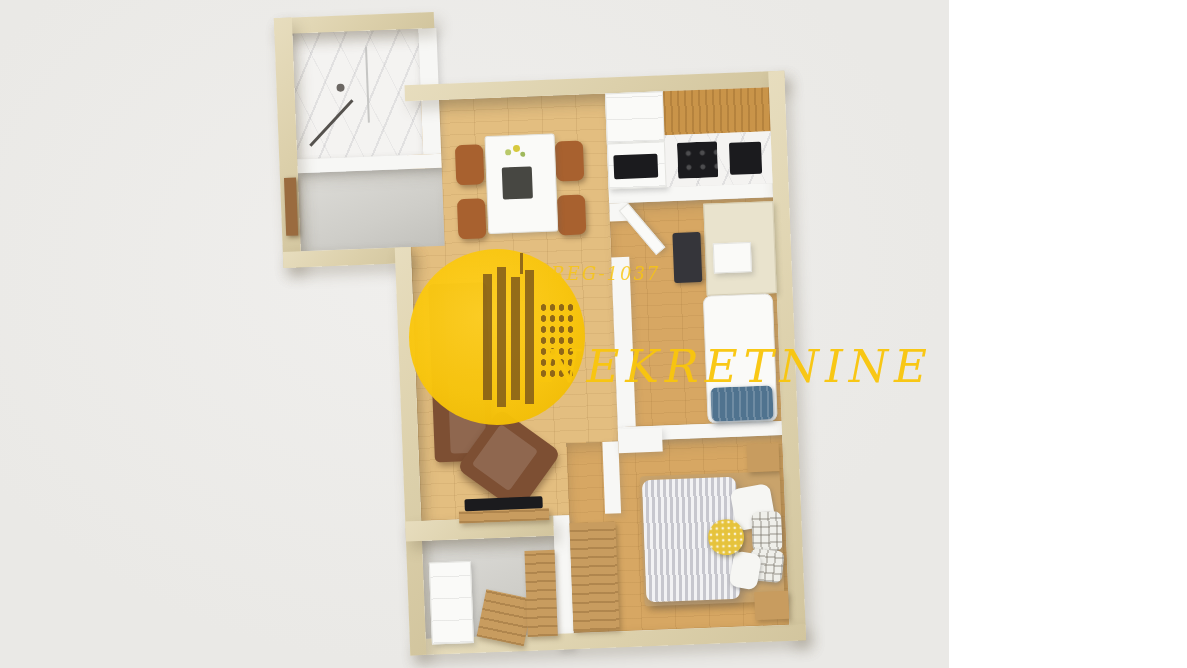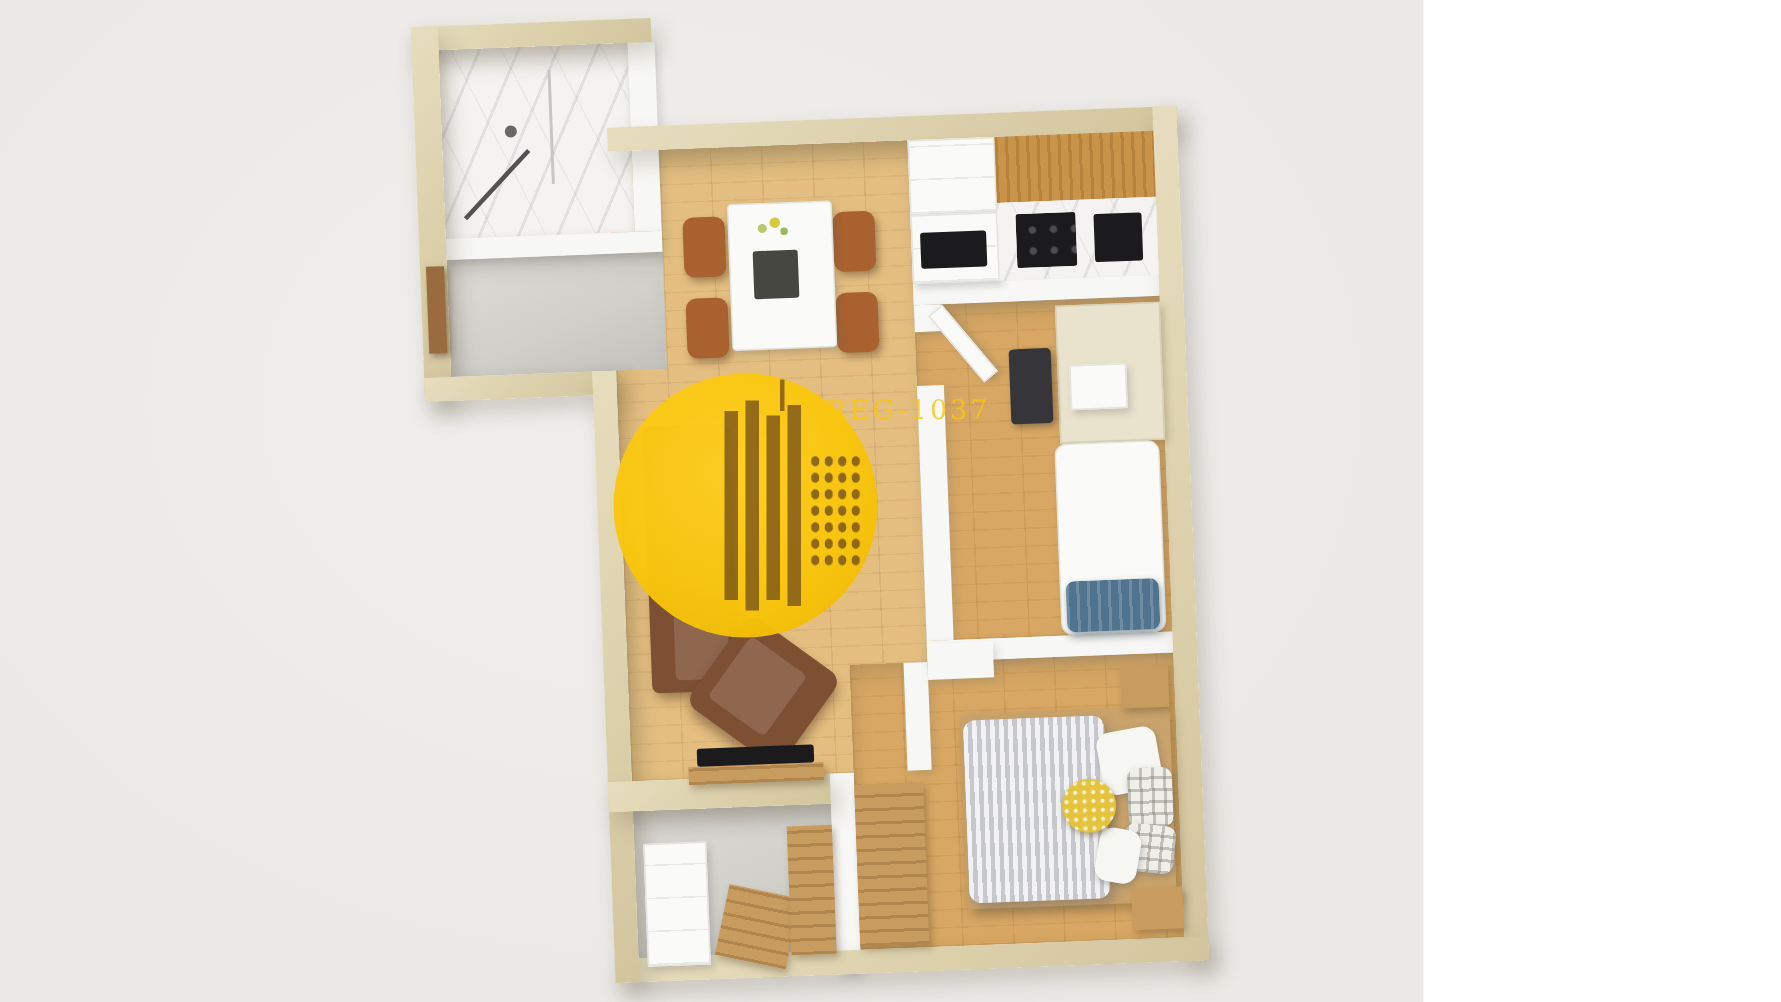--- a/index.html
+++ b/index.html
@@ -1,19 +1,20 @@
 <!DOCTYPE html>
 <html style="--c-background: #EAE9E6; --c-background_hi: #F0EFED; --c-wall: #DCD0AB; --c-wall_hi: #E7DDBE; --c-wall_inner: #F7F7F5; --c-wood_light: #E3BE80; --c-wood_mid: #D7A763; --c-wood_furniture: #C89C5F; --c-marble: #F4F3F1; --c-tile_gray: #CFCEC9; --c-sofa: #7D4F33; --c-chair: #A8612F; --c-duvet: #C7C7CE; --c-pillow_blue: #50738F; --c-pillow_yellow: #E6C33C; --c-appliance: #1B1B1E; --c-watermark: #F9C60D;"><head>
 <meta charset="utf-8">
 <style>
   html,body{margin:0;padding:0;}
   body{font-family:"Liberation Sans", sans-serif;}
   .stage{
     position:relative; width:949px; height:668px; overflow:hidden;
     background: radial-gradient(ellipse at 45% 40%, var(--c-background_hi,#F0EFED) 0%, var(--c-background,#EAE9E6) 70%);
+    font-style: italic;
   }
   .apartment{position:absolute; left:0; top:0; width:1187px; height:668px;
     transform:rotate(-2.2deg); transform-origin:545px 330px;}
   .apartment div{position:absolute; box-sizing:border-box;}
 
   
   .floor{box-shadow: inset 0 14px 16px -10px rgba(110,100,80,.30), inset 8px 0 12px -8px rgba(110,100,80,.22);}
   .wood{
     background-color:var(--c-wood_light,#E3BE80);
     background-image:
@@ -169,13 +170,14 @@
 
   <div class="wm wm-circle">
     <span style="left:42%;top:14%;width:5%;height:72%;"></span>
     <span style="left:50%;top:10%;width:5%;height:80%;"></span>
     <span style="left:58%;top:16%;width:5%;height:70%;"></span>
     <span style="left:66%;top:12%;width:5%;height:76%;"></span>
     <span style="left:63%;top:2%;width:1.5%;height:12%;"></span>
     <span style="left:74%;top:30%;width:20%;height:44%;background:transparent;background-image:radial-gradient(rgba(122,84,22,.85) 2.5px, transparent 3px);background-size:9px 11px;"></span>
   </div>
   <div class="wm wm-reg">REG-1037</div>
+  <div class="wm wm-sub">NEKRETNINE</div>
 </div>
 
 </body></html>

